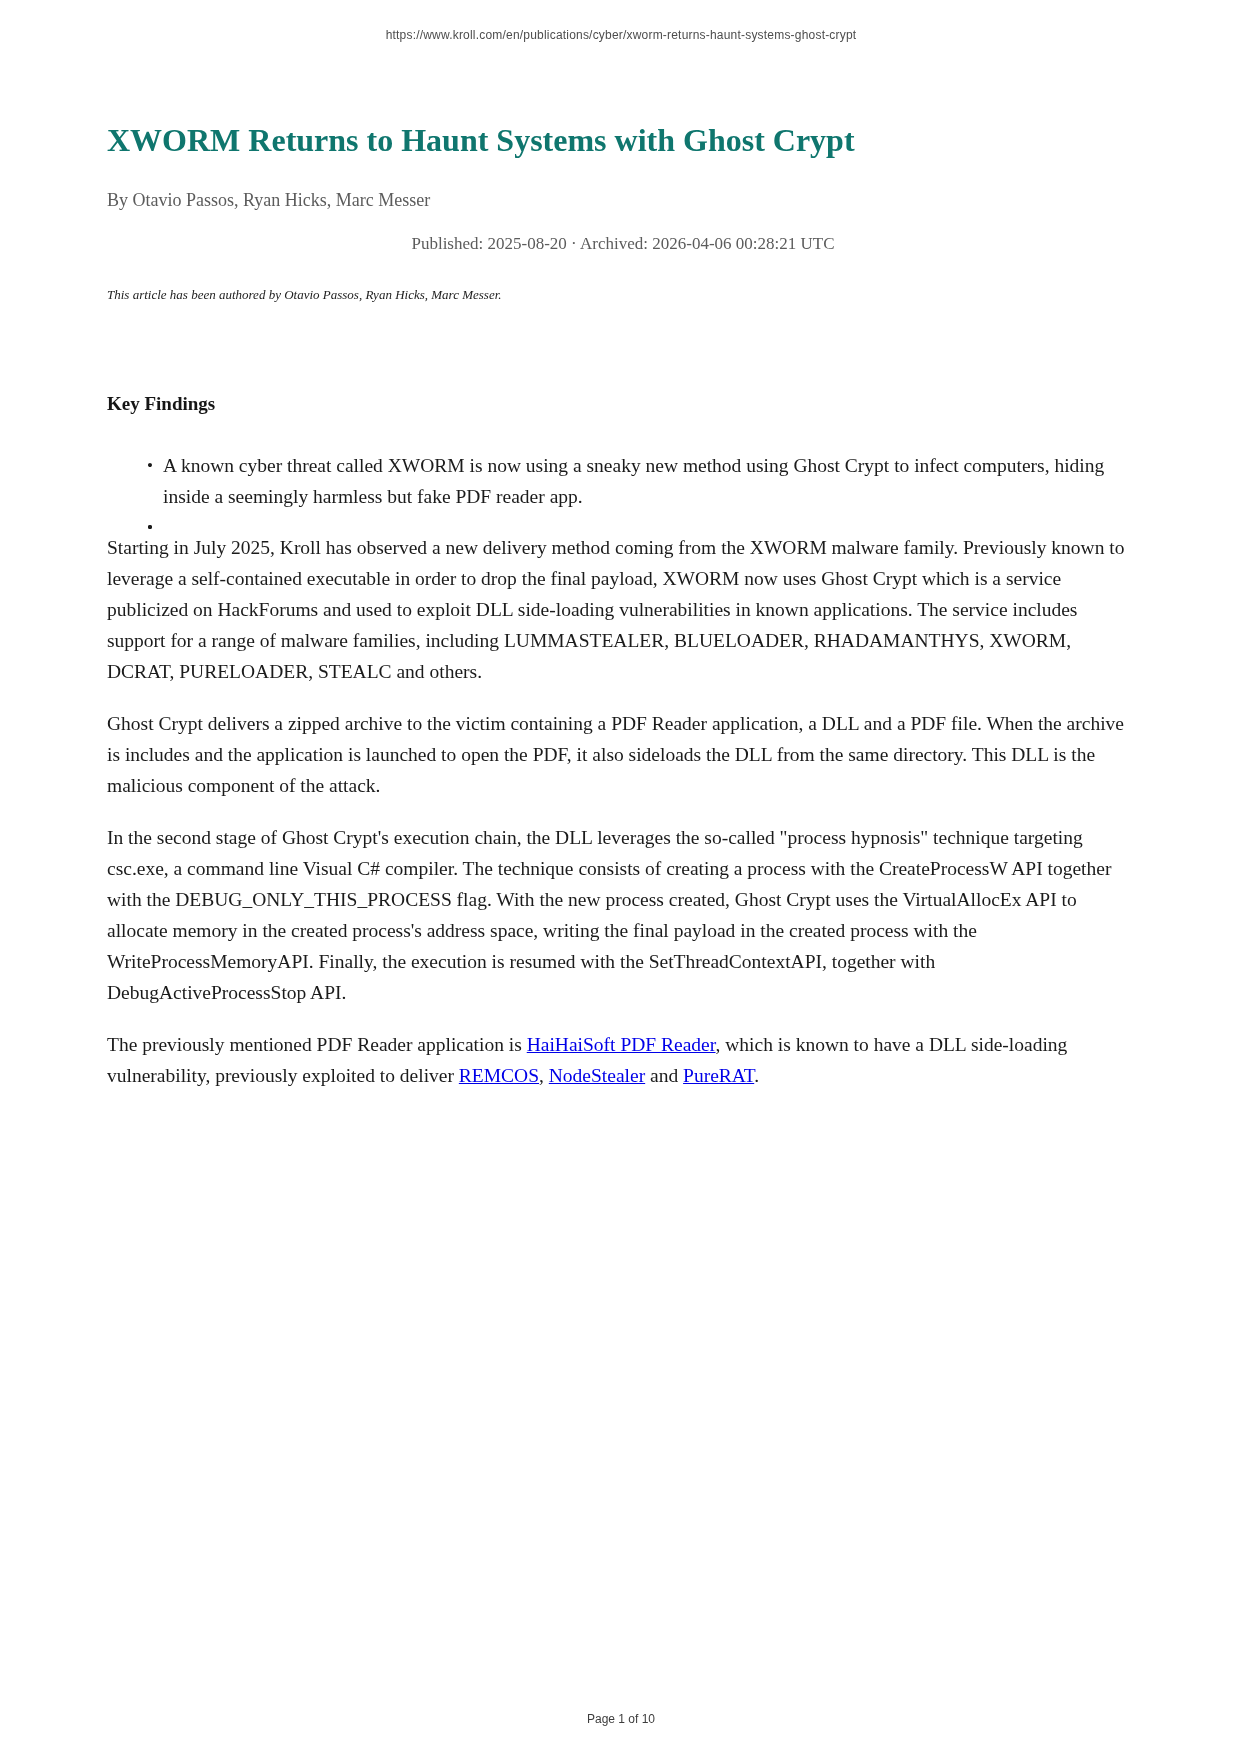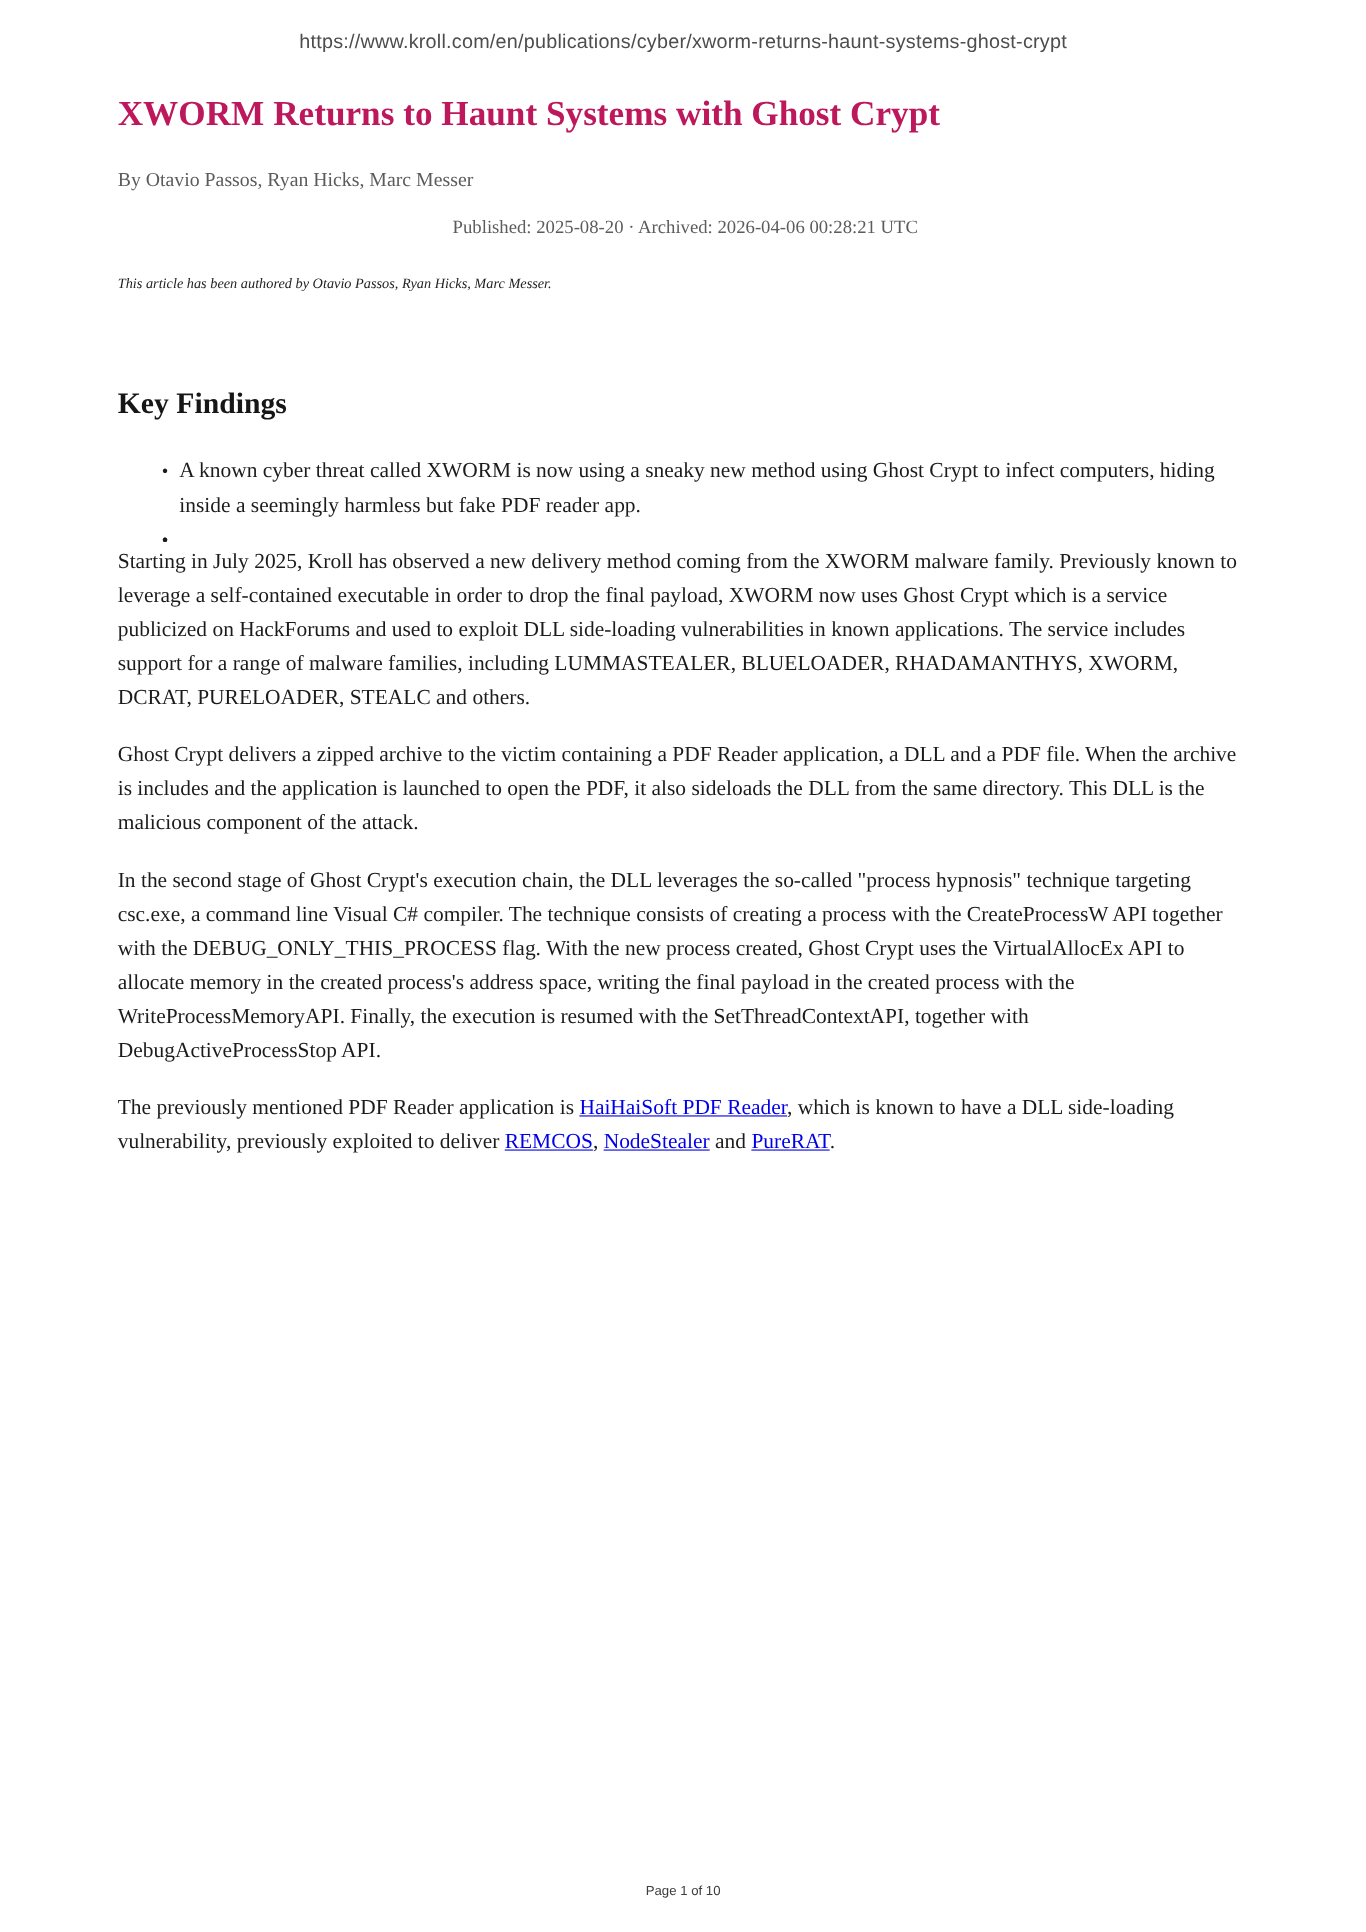--- a/index.html
+++ b/index.html
@@ -13,36 +13,36 @@
     font-family: "Liberation Serif", serif;
     color: #1b1b1b;
   }
   .url-header {
     position: absolute;
     top: 28px;
     left: 0;
     width: 100%;
     text-align: center;
     font-family: "Liberation Sans", sans-serif;
-    font-size: 18px;
+    font-size: 12px;
     letter-spacing: 0.2px;
     color: #4d4d4d;
   }
   .content {
     position: absolute;
     top: 0;
     left: 107px;
     width: 1032px;
   }
   h1.title {
-    padding-top: 83px;
+    padding-top: 120px;
     font-size: 32px;
     line-height: 40px;
     font-weight: bold;
-    color: #be185d;
+    color: #0f766e;
   }
   .byline {
     margin-top: 28px;
     font-size: 18px;
     line-height: 24px;
     color: #5c5c5c;
   }
   .published {
     margin-top: 21px;
     font-size: 17px;
@@ -52,21 +52,21 @@
   }
   .authored-note {
     margin-top: 27px;
     font-size: 13px;
     line-height: 25px;
     font-style: italic;
     color: #222222;
   }
   h2.section-heading {
     margin-top: 80px;
-    font-size: 27px;
+    font-size: 19px;
     line-height: 33px;
     font-weight: bold;
     color: #161616;
   }
   ul.findings {
     margin-top: 30px;
     padding-left: 56px;
     list-style: none;
   }
   ul.findings li {

